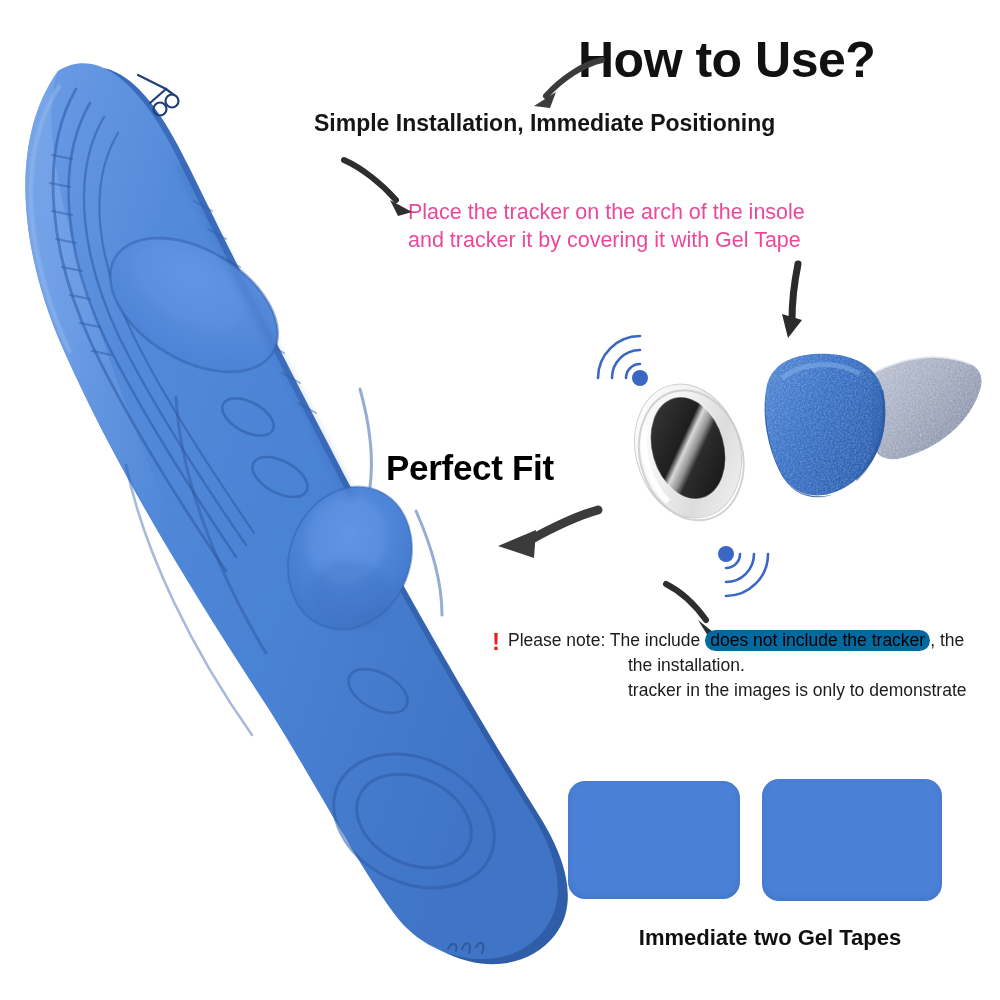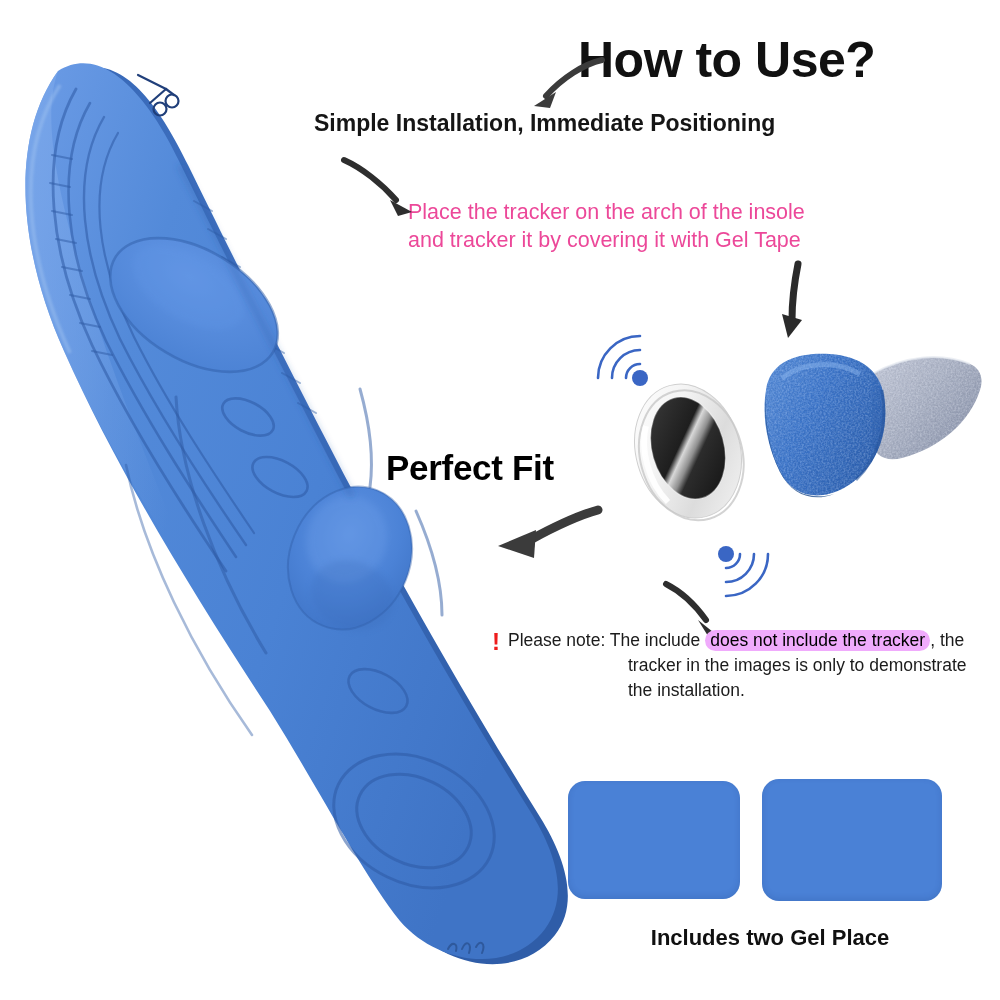--- a/index.html
+++ b/index.html
@@ -98,21 +98,21 @@
   }
   .note-text {
     margin-left: 16px;
     display: block;
   }
   .note-line { display: block; white-space: nowrap; }
   .note-line.l1 { text-indent: 0; }
   .note-line.l2 { padding-left: 120px; }
   .note-line.l3 { padding-left: 120px; }
   .hl-red {
-    background: #f0abfc;
+    background: #0369a1;
     color: #000000;
     border-radius: 11px;
     padding: 0px 5px 1px 5px;
   }
 
   
   .insole-wrap {
     position: absolute;
     left: -20px;
     top: 5px;
@@ -449,23 +449,23 @@
     <svg viewBox="0 0 72 62" width="72" height="62" xmlns="http://www.w3.org/2000/svg">
       <path d="M 4 6 C 20 14, 34 28, 44 42" fill="none" stroke="#2e2e2e" stroke-width="6" stroke-linecap="round"></path>
       <path d="M 56 58 L 36 42 L 46 58 Z" fill="#2e2e2e"></path>
     </svg>
   </div>
 
   <div class="note-block">
     <span class="note-bang">!</span>
     <span class="note-text">
       <span class="note-line l1"><span>Please note: The include </span><span class="hl-red">does not include the tracker</span><span>, the</span></span>
+      <span class="note-line l3">the installation.</span>
       <span class="note-line l2">tracker in the images is only to demonstrate</span>
-      <span class="note-line l3">the installation.</span>
     </span>
   </div>
 
   <div class="gel-rect" id="gel-rect-left"></div>
   <div class="gel-rect" id="gel-rect-right"></div>
 
-  <div class="caption-gel">Includes two Gel Place</div>
+  <div class="caption-gel">Immediate two Gel Tapes</div>
 
 </div>
 
 </body></html>

